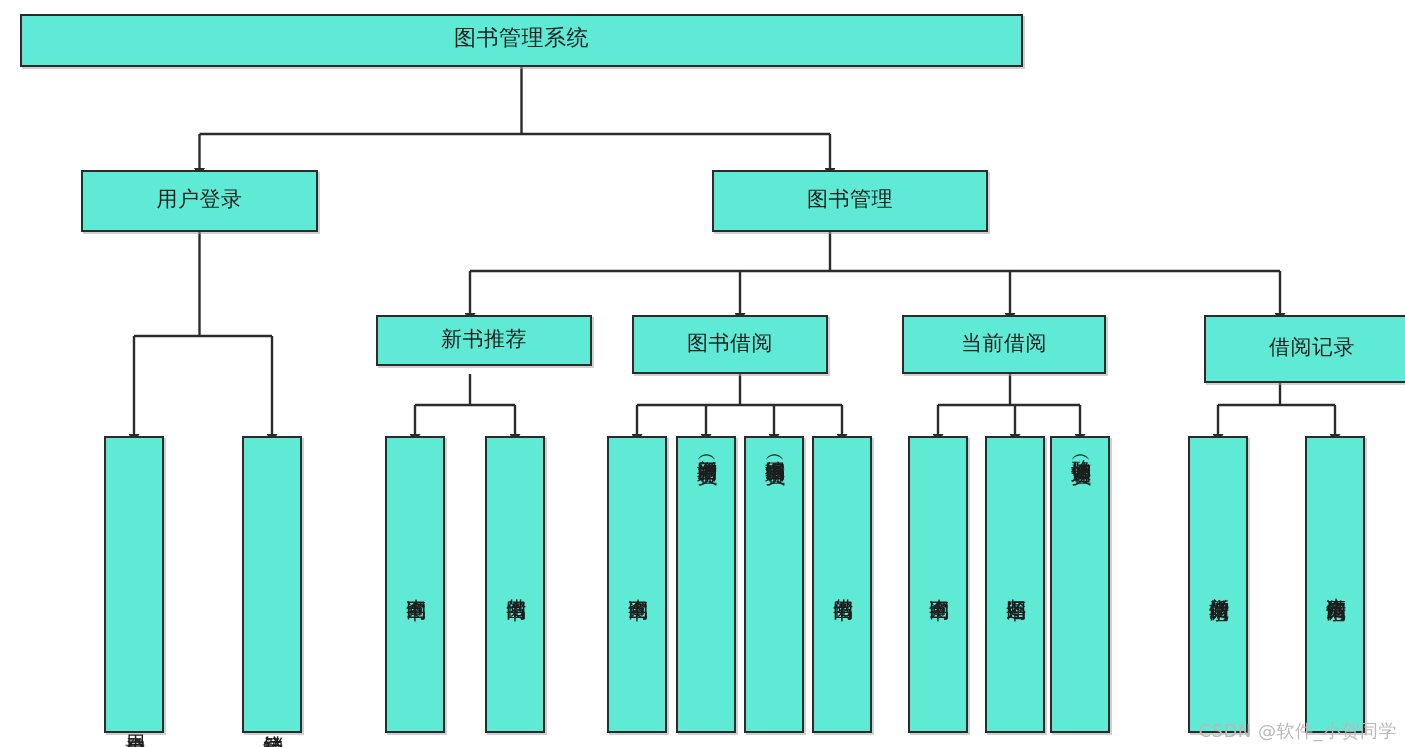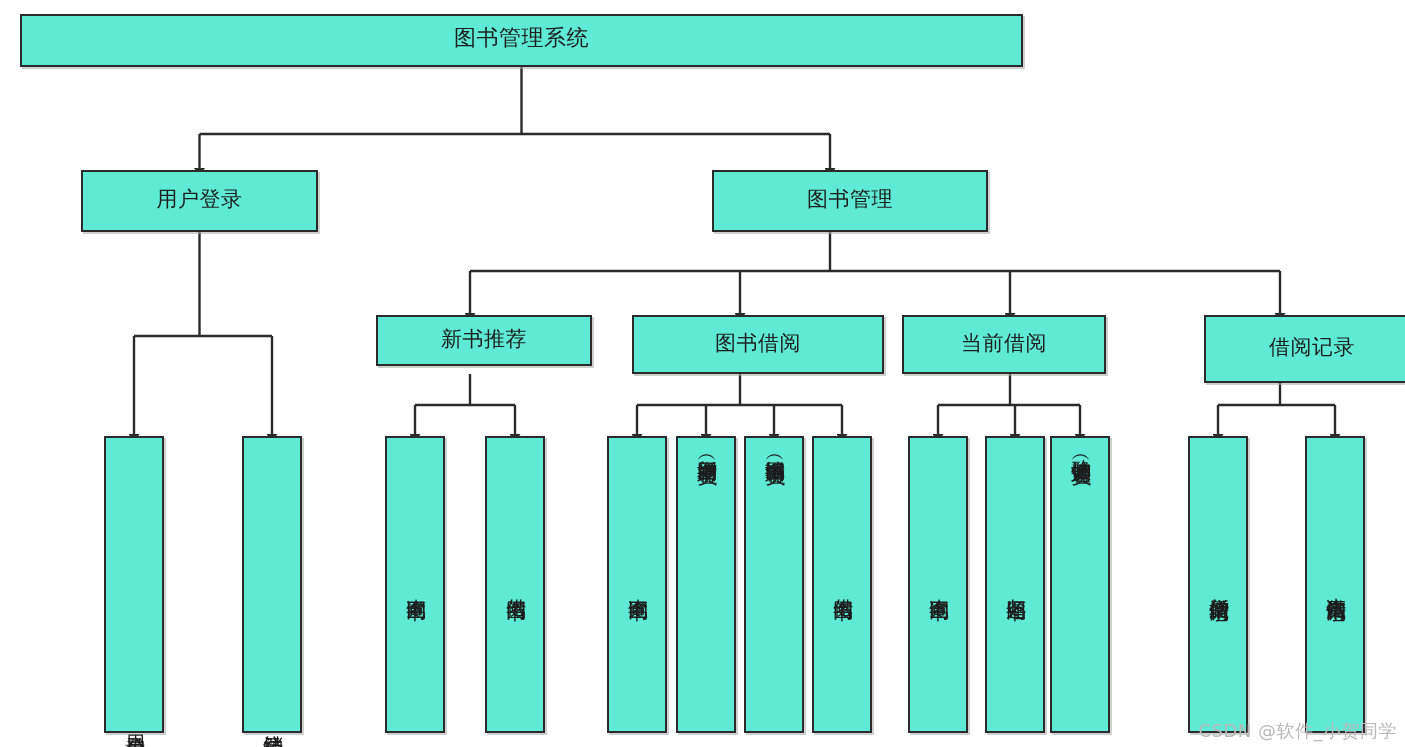--- a/index.html
+++ b/index.html
@@ -104,21 +104,21 @@
       </div>
       <div class="node horiz" style="left: 81px; top: 170px; width: 237px; height: 62px;">
         <span class="label">用户登录</span>
       </div>
       <div class="node horiz" style="left: 712px; top: 170px; width: 276px; height: 62px;">
         <span class="label">图书管理</span>
       </div>
       <div class="node horiz" style="left: 362px; top: 315px; width: 216px; height: 51px; margin-left: 14px;">
         <span class="label">新书推荐</span>
       </div>
-      <div class="node horiz" style="left: 632px; top: 315px; width: 252px; height: 59px;">
+      <div class="node horiz" style="left: 632px; top: 315px; width: 196px; height: 59px;">
         <span class="label">图书借阅</span>
       </div>
       <div class="node horiz" style="left: 902px; top: 315px; width: 204px; height: 59px;">
         <span class="label">当前借阅</span>
       </div>
       <div class="node horiz" style="left: 1204px; top: 315px; width: 216px; height: 68px;">
         <span class="label">借阅记录</span>
       </div>
       <div class="node vert anchor-bottom" style="left: 104px; top: 436px; width: 60px; height: 297px;">
         <span class="label">用户登录</span>

